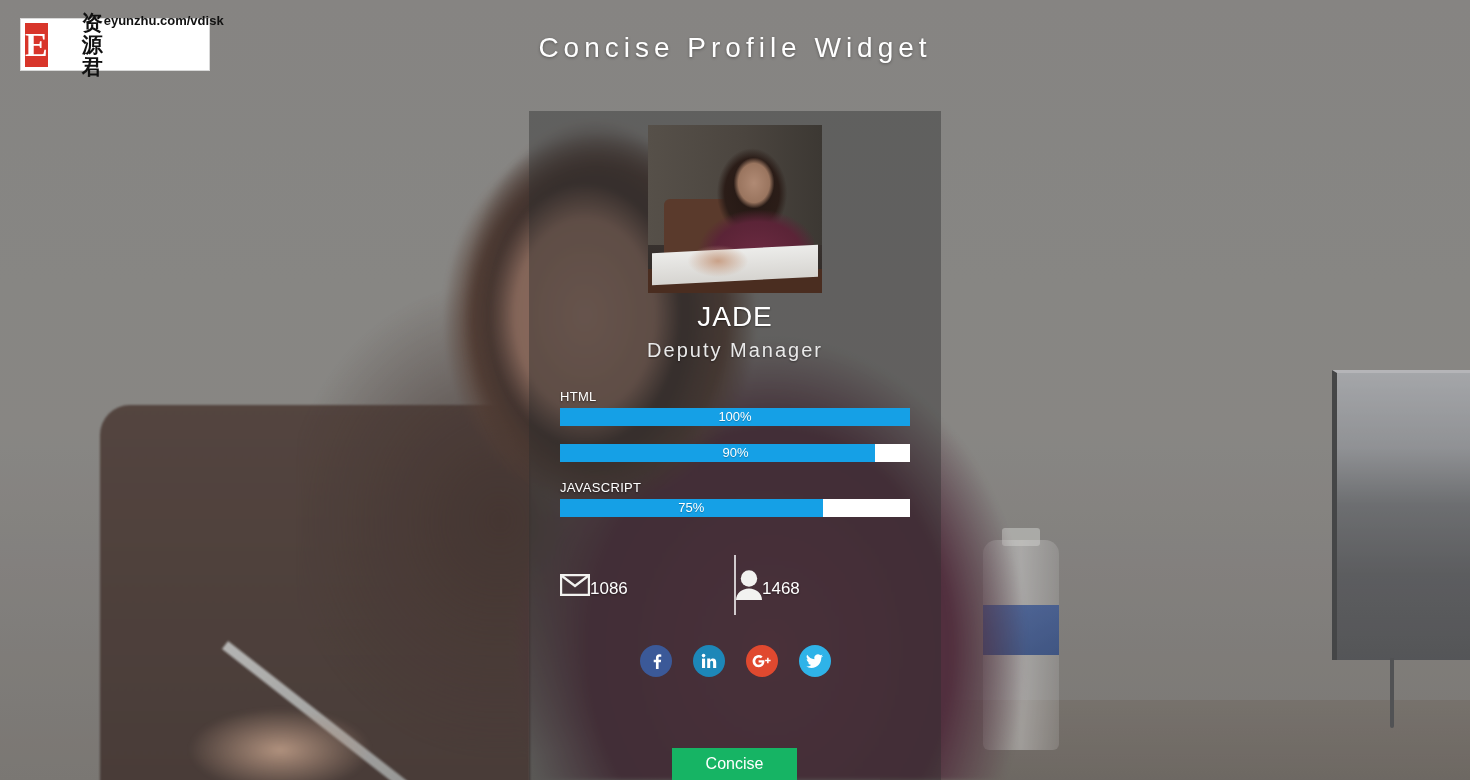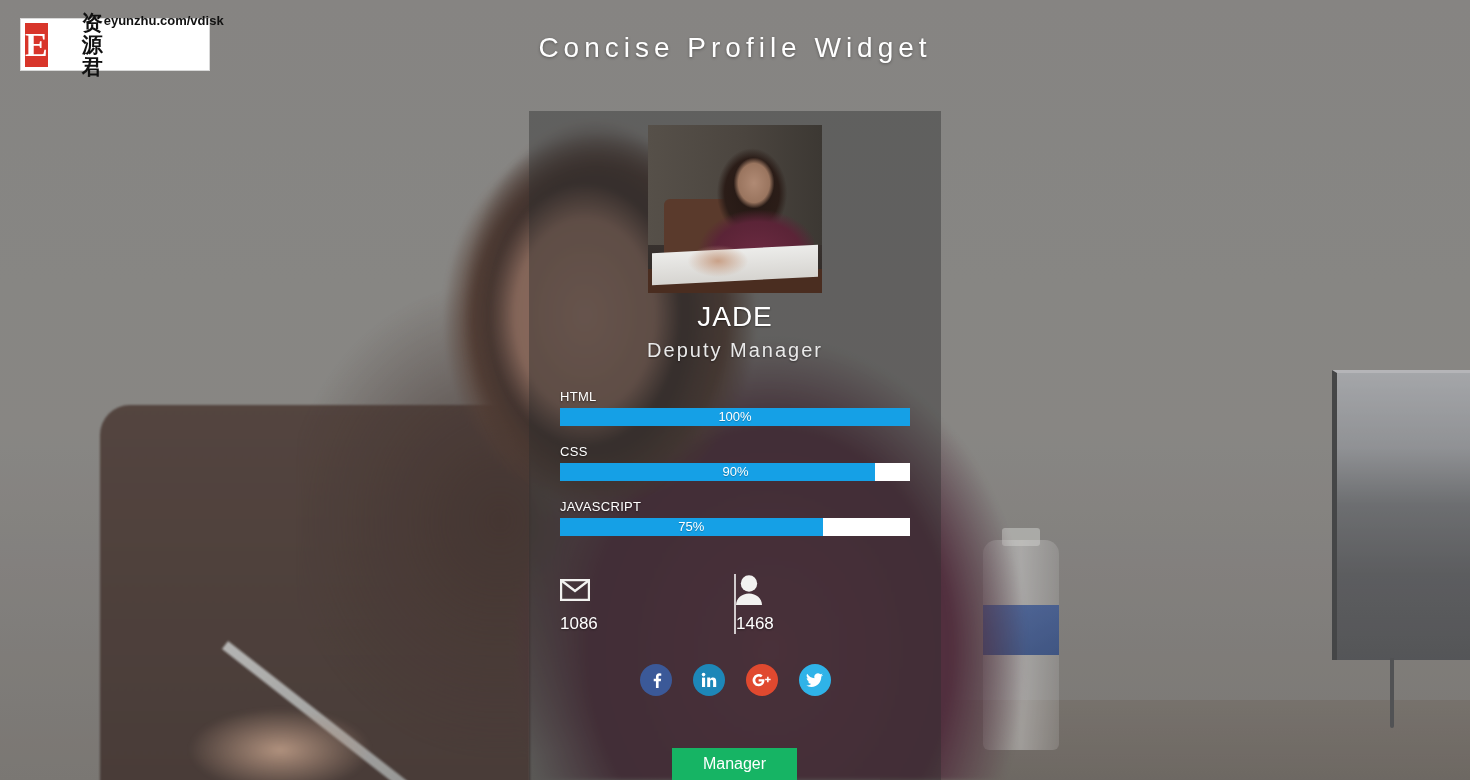--- a/index.html
+++ b/index.html
@@ -179,21 +179,21 @@
     position:absolute; top:0; height:18px; line-height:18px;
     color:#fff; font-size:13px; text-align:center;
     text-shadow:0 1px 1px rgba(0,0,0,.25);
     left:0;
   }
 
   
   #stats{
     width:350px; margin-top:20px; display:flex; align-items:center;
   }
-  .stat{ flex:1; display:flex; flex-direction:column; align-items:flex-start; }
+  .stat{ flex:1; display:flex; flex-direction:row; align-items:center; }
   .stat-icon{ height:32px; display:flex; align-items:center; justify-content:center; }
   .stat-icon svg{ fill:#f2f2f0; }
   .stat-value{ margin-top:8px; color:#fff; font-size:17px; text-shadow:0 1px 2px rgba(0,0,0,.4); }
   .stat-divider{ width:1px; height:60px; background:rgba(255,255,255,.75); }
 
   
   #social{ margin-top:30px; display:flex; gap:21px; }
   .social-btn{
     width:32px; height:32px; border-radius:50%;
     display:flex; align-items:center; justify-content:center;
@@ -260,21 +260,20 @@
 
   <div id="skills">
       <div class="skill">
         <div class="skill-label">HTML</div>
         <div class="skill-track">
           <div class="skill-fill" style="width: 100%; background: rgb(21, 160, 230);"></div>
           <div class="skill-value" style="width: 100%;">100%</div>
         </div>
       </div>
       <div class="skill">
-        <div class="skill-label">CSS</div>
         <div class="skill-track">
           <div class="skill-fill" style="width: 90%; background: rgb(21, 160, 230);"></div>
           <div class="skill-value" style="width: 90%; padding-left: 36px;">90%</div>
         </div>
       </div>
       <div class="skill">
         <div class="skill-label">JAVASCRIPT</div>
         <div class="skill-track">
           <div class="skill-fill" style="width: 75%; background: rgb(21, 160, 230);"></div>
           <div class="skill-value" style="width: 75%;">75%</div>
@@ -325,13 +324,13 @@
         </svg>
       </a>
       <a class="social-btn" style="background: rgb(47, 179, 232);">
         <svg width="17" height="15" viewBox="0 0 17 15">
           <path d="M17 1.9c-.63.28-1.3.47-2 .55.72-.43 1.27-1.11 1.53-1.93-.67.4-1.42.69-2.21.84A3.47 3.47 0 0 0 8.4 4.52c0 .27.03.53.09.78A9.86 9.86 0 0 1 1.2.79a3.47 3.47 0 0 0 1.07 4.63 3.4 3.4 0 0 1-1.57-.43v.04c0 1.68 1.2 3.08 2.78 3.4a3.5 3.5 0 0 1-1.56.06 3.48 3.48 0 0 0 3.24 2.4A6.97 6.97 0 0 1 0 12.33a9.83 9.83 0 0 0 5.35 1.56c6.42 0 9.93-5.3 9.93-9.9l-.01-.45A7 7 0 0 0 17 1.9z" fill="#fff"></path>
         </svg>
       </a>
     </div>
 </div>
 
-<button id="follow-button" style="background: rgb(22, 180, 100);">Manager</button>
+<button id="follow-button" style="background: rgb(22, 180, 100);">Concise</button>
 
 </body></html>

